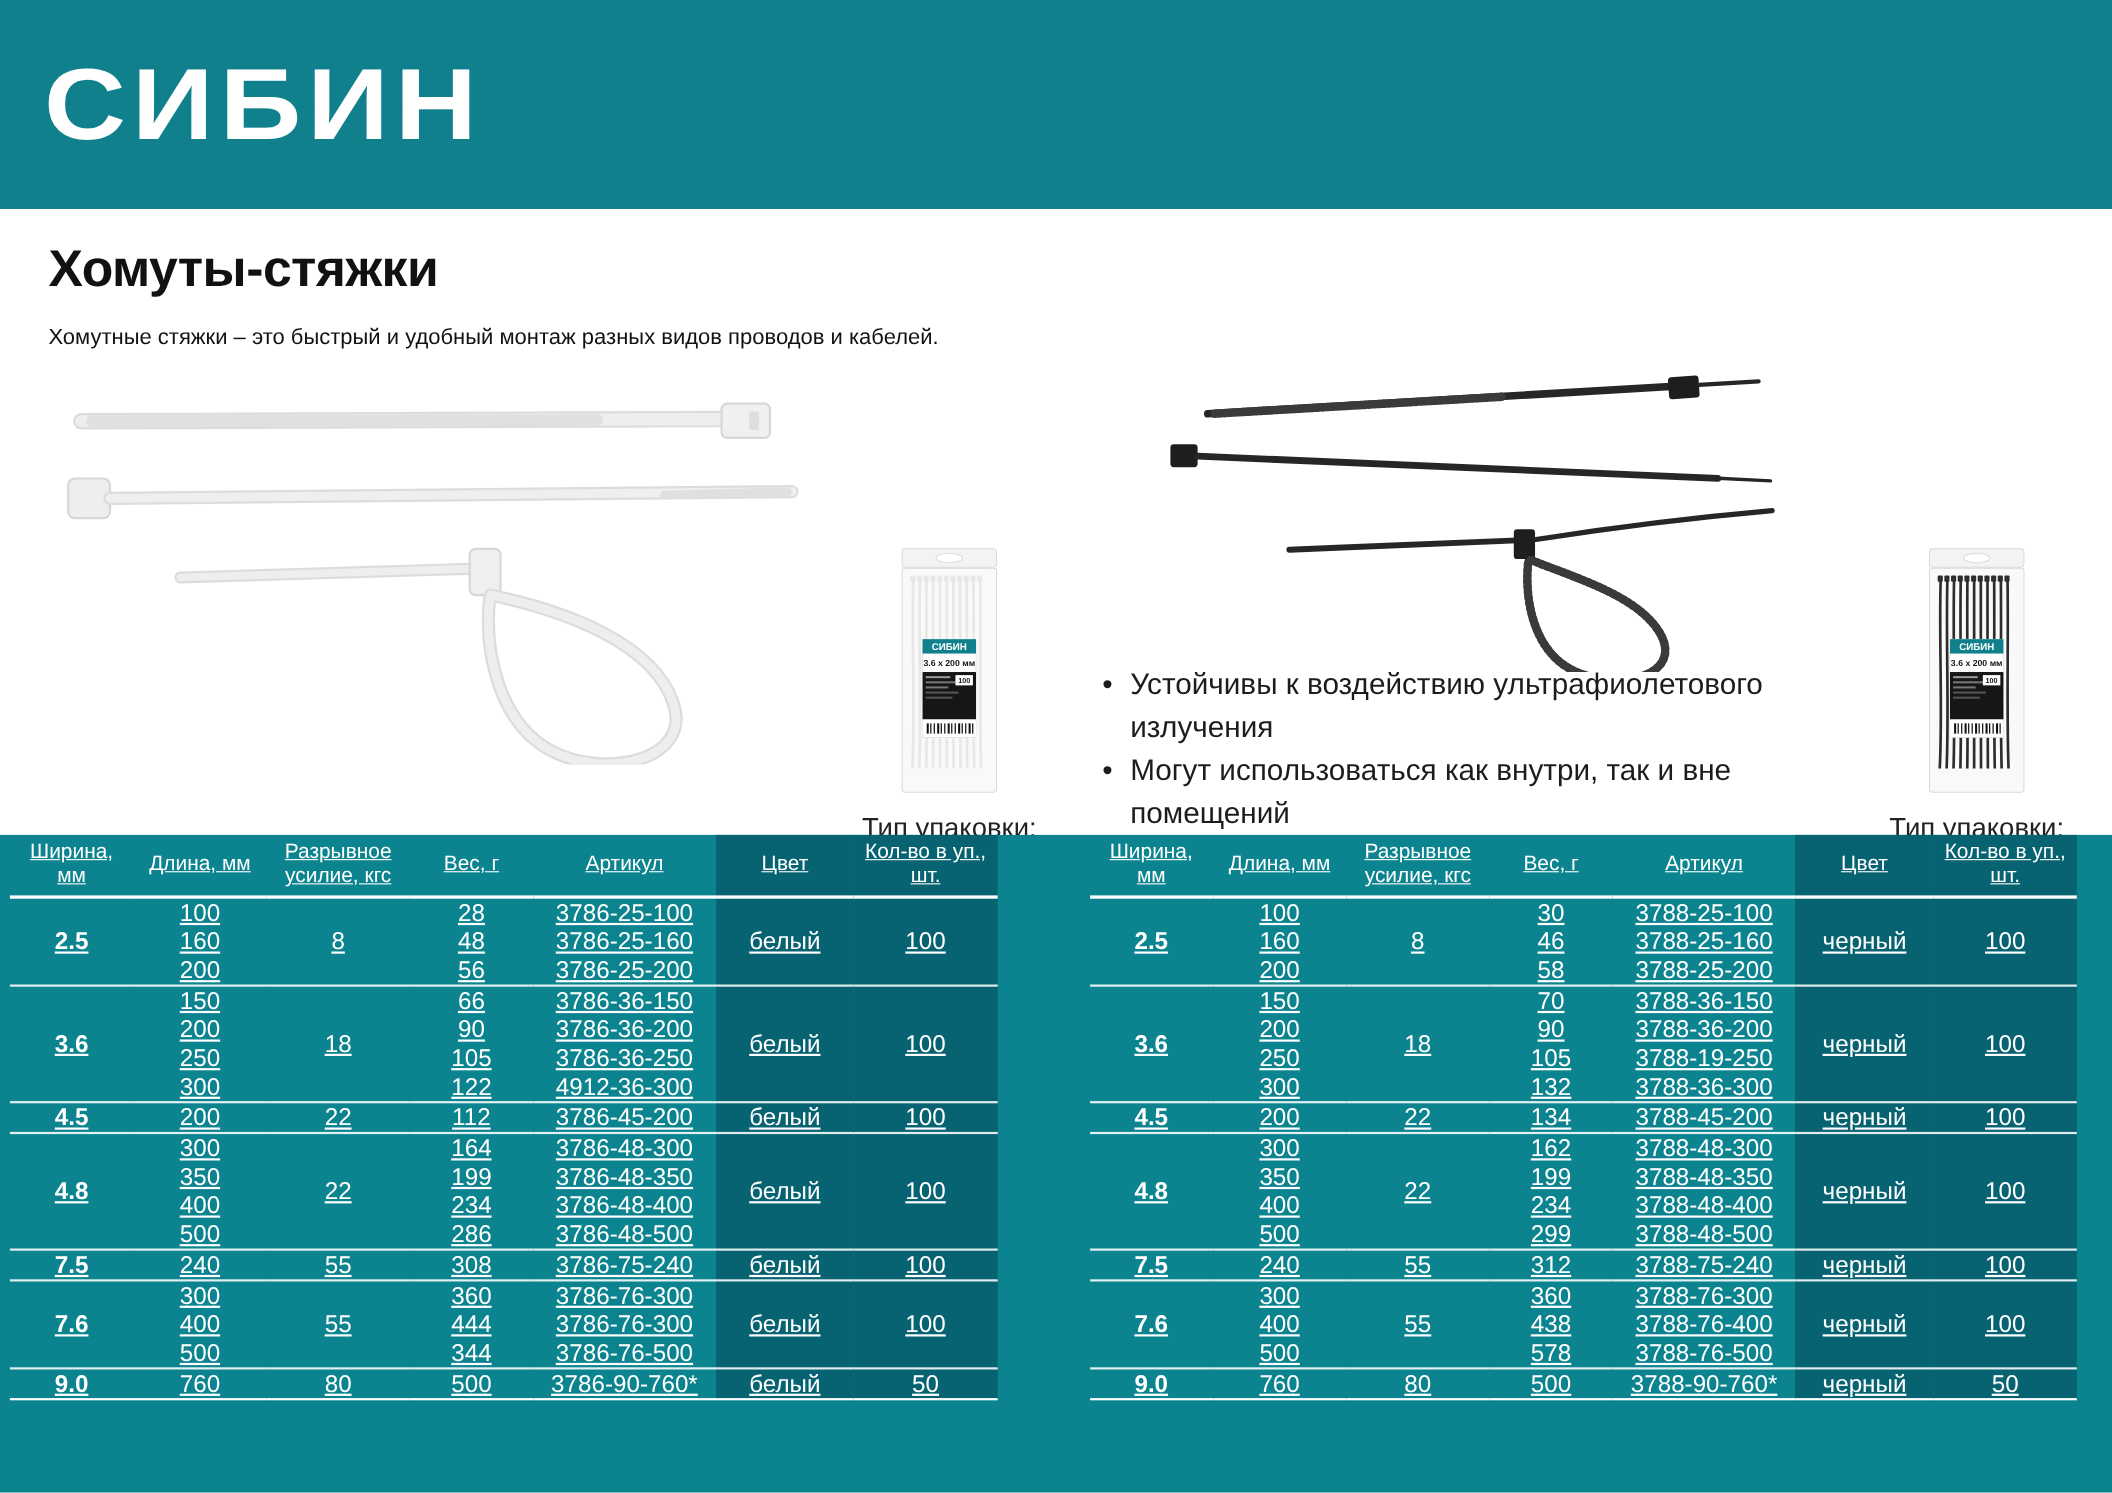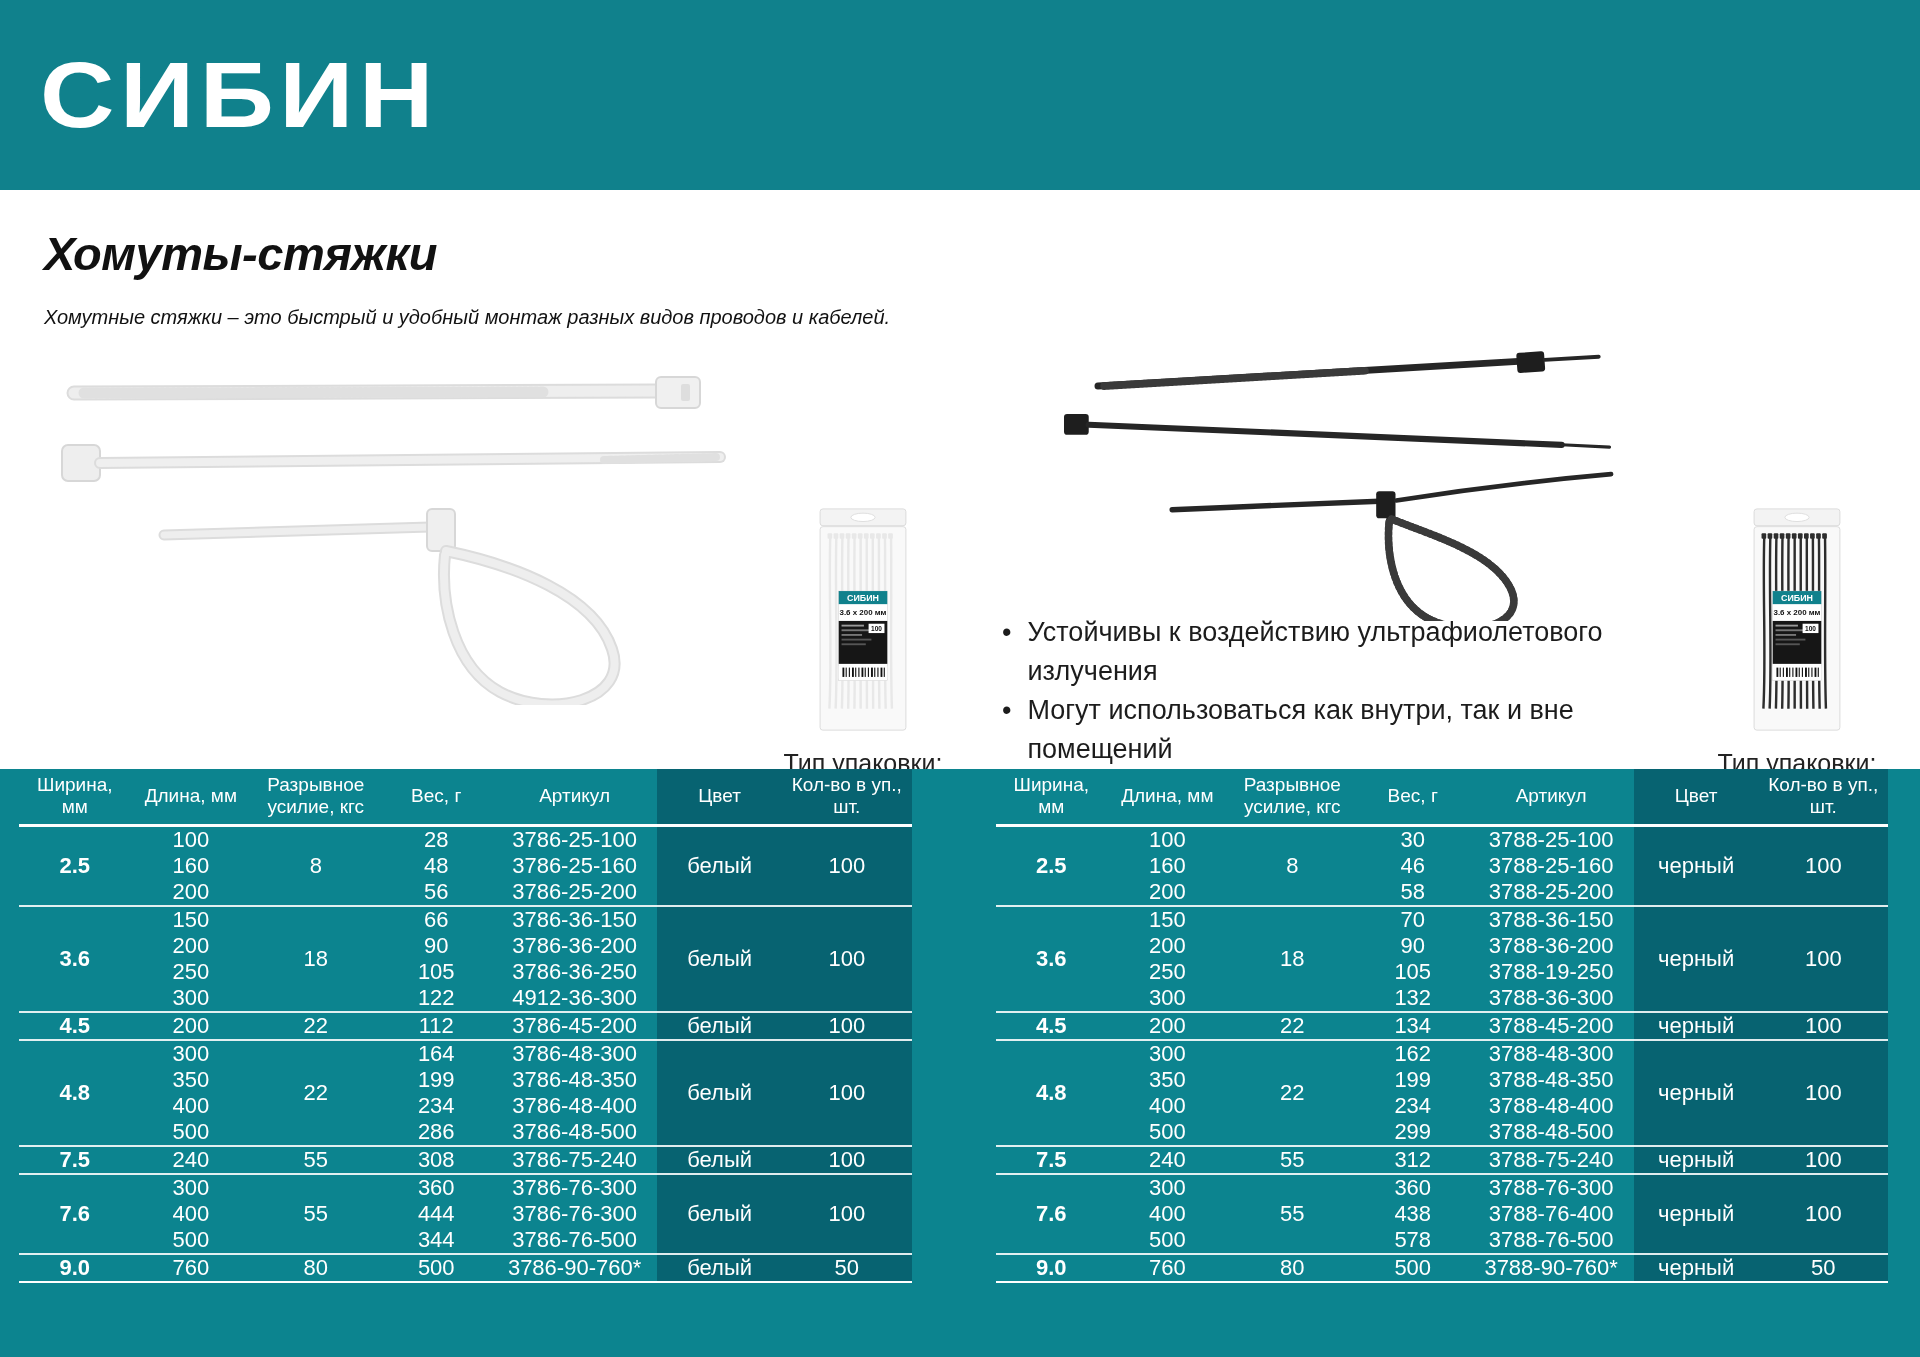--- a/index.html
+++ b/index.html
@@ -13,35 +13,35 @@
   html,body{margin:0;padding:0;}
   body{
     width:1920px;height:1357px;overflow:hidden;background:#ffffff;
     font-family:"Liberation Sans", sans-serif;color:var(--ink);
     display:flex;flex-direction:column;
   }
   
   .brand-header{height:190px;background:var(--teal);display:flex;align-items:center;padding-left:40px;flex:0 0 auto;}
   .brand-logo{color:#fff;font-size:92px;font-weight:900;letter-spacing:5px;transform:scaleX(1.12);transform-origin:left center;}
   
-  .intro{padding:36px 44px 0 44px;flex:0 0 auto;font-style:italic;}
+  .intro{padding:26px 44px 0 44px;flex:0 0 auto;}
   .page-title{font-size:47px;font-weight:900;margin:0 0 16px 0;letter-spacing:-0.5px;}
   .page-desc{font-size:20px;line-height:40px;margin:0;}
   
   .products{display:flex;padding:12px 36px 0 44px;height:432px;flex:0 0 auto;}
   .fig-white-ties{width:718px;flex:0 0 auto;}
   .package-col{width:202px;flex:0 0 auto;display:flex;flex-direction:column;align-items:center;}
   .package-col svg{margin-top:156px;}
   .pkg-caption{margin-top:12px;text-align:center;font-size:25px;line-height:32px;color:#222;}
   .black-col{flex:1 1 auto;display:flex;flex-direction:column;align-items:flex-start;padding-left:12px;}
   .features{margin:-8px 0 0 26px;padding:0;}
   .feature-item{display:flex;align-items:baseline;font-size:27px;line-height:39px;color:#1c1c1c;}
   .feature-item .dot{font-size:27px;margin-right:16px;}
   
-  .table-section{flex:1 1 auto;background:var(--teal-section);color:#fff;padding:0 32px 0 19px;}
+  .table-section{flex:1 1 auto;background:var(--teal-section);color:#fff;padding:0 32px 0 9px;text-decoration:underline;}
   .tables-wrap{display:flex;gap:84px;}
   table.spec-table{border-collapse:collapse;table-layout:fixed;flex:1 1 0;width:100%;border-bottom:2px solid var(--line);}
   .spec-table th{
     font-size:19px;font-weight:400;height:56px;vertical-align:middle;text-align:center;
     line-height:22px;padding:0 6px;border-bottom:3px solid var(--line);
   }
   .spec-table td{
     font-size:22px;font-weight:400;text-align:center;vertical-align:middle;
     height:26px;padding:0 4px;white-space:nowrap;
   }

